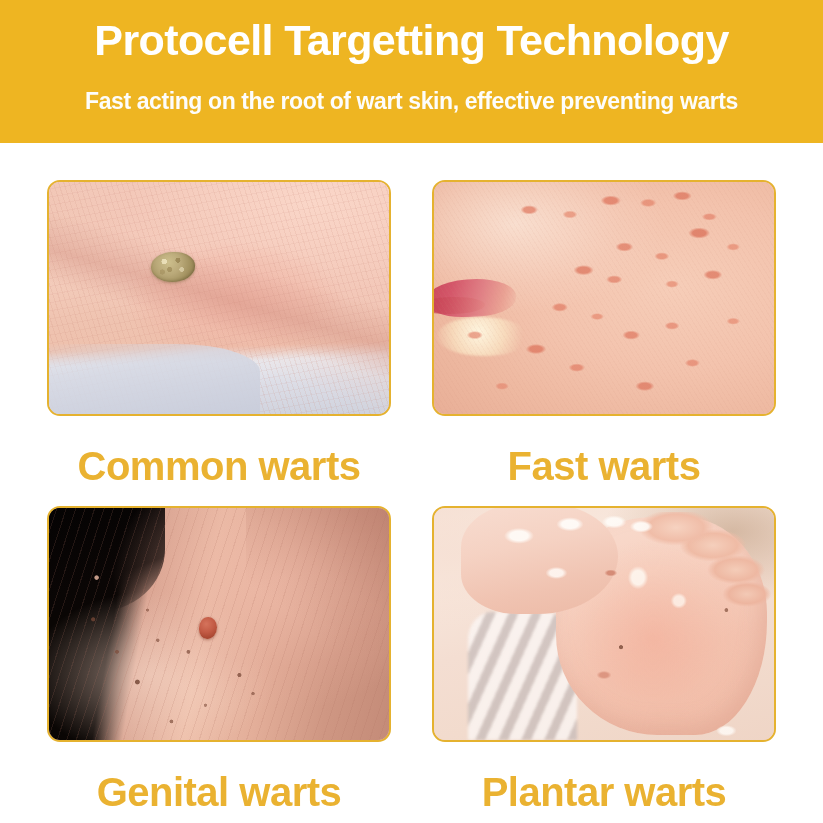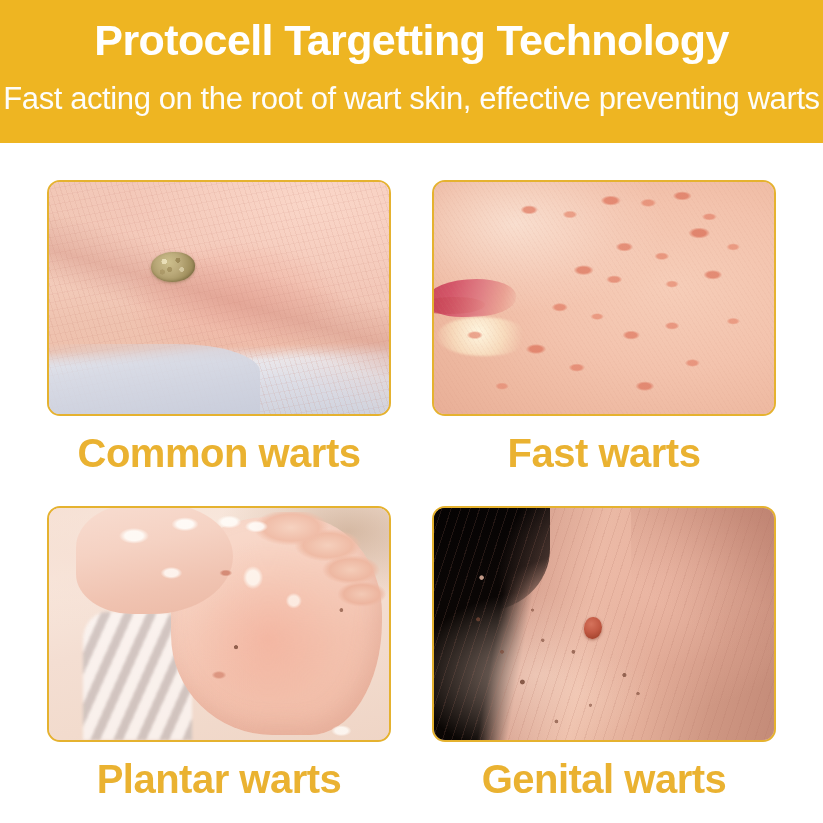--- a/index.html
+++ b/index.html
@@ -23,24 +23,24 @@
     color:#ffffff;
     font-size:43px;
     font-weight:bold;
     letter-spacing:-0.6px;
     line-height:1.12;
     white-space:nowrap;
     font-family:"Liberation Sans", sans-serif;
   }
   .header-subtitle {
     color:#fdfdfb;
-    font-size:31px;
-    font-weight:400;
+    font-size:23px;
+    font-weight:700;
     letter-spacing:-0.4px;
-    margin-top:17px;
+    margin-top:24px;
     white-space:nowrap;
     font-family:"Liberation Sans", sans-serif;
   }
 
   
   .grid {
     position:absolute; left:0; top:143px;
     width:823px; height:680px;
     display:grid;
     grid-template-columns:1fr 1fr;
@@ -57,21 +57,21 @@
     height:236px;
     border:2px solid #e5b22f;
     border-radius:13px;
     overflow:hidden;
     background:#f3cfc2;
     flex:0 0 auto;
   }
   .photo .layer { position:absolute; inset:0; }
 
   .caption {
-    margin-top:15px;
+    margin-top:28px;
     font-size:40px;
     font-weight:bold;
     color:#eab231;
     letter-spacing:-0.5px;
     line-height:1.1;
     white-space:nowrap;
     font-family:"Liberation Sans", sans-serif;
   }
 
   
@@ -331,39 +331,39 @@
         <div class="p2-lip"></div>
         <div class="p2-chin-hl"></div>
         <div class="layer p2-lesions"></div>
         <div class="layer p2-texture"></div>
       </div>
       <div class="caption">Fast warts</div>
     </div>
 
     <div class="cell">
       <div class="photo">
+        <div class="layer p3-bg"></div>
+        <div class="p3-dark"></div>
+        <div class="layer p3-neck"></div>
+        <div class="p3-jaw-shadow"></div>
+        <div class="layer p3-crease"></div>
+        <div class="layer p3-moles"></div>
+        <div class="p3-wart"></div>
+      </div>
+      <div class="caption">Genital warts</div>
+    </div>
+
+    <div class="cell">
+      <div class="photo">
         <div class="layer p4-bg"></div>
         <div class="layer p4-blur-bg"></div>
         <div class="p4-stripes"></div>
         <div class="p4-sole"></div>
         <div class="p4-toes"></div>
         <div class="p4-hand"></div>
         <div class="layer p4-nails"></div>
         <div class="layer p4-warts"></div>
       </div>
       <div class="caption">Plantar warts</div>
     </div>
 
-    <div class="cell">
-      <div class="photo">
-        <div class="layer p3-bg"></div>
-        <div class="p3-dark"></div>
-        <div class="layer p3-neck"></div>
-        <div class="p3-jaw-shadow"></div>
-        <div class="layer p3-crease"></div>
-        <div class="layer p3-moles"></div>
-        <div class="p3-wart"></div>
-      </div>
-      <div class="caption">Genital warts</div>
-    </div>
-
   </div>
 </div>
 
 </body></html>

